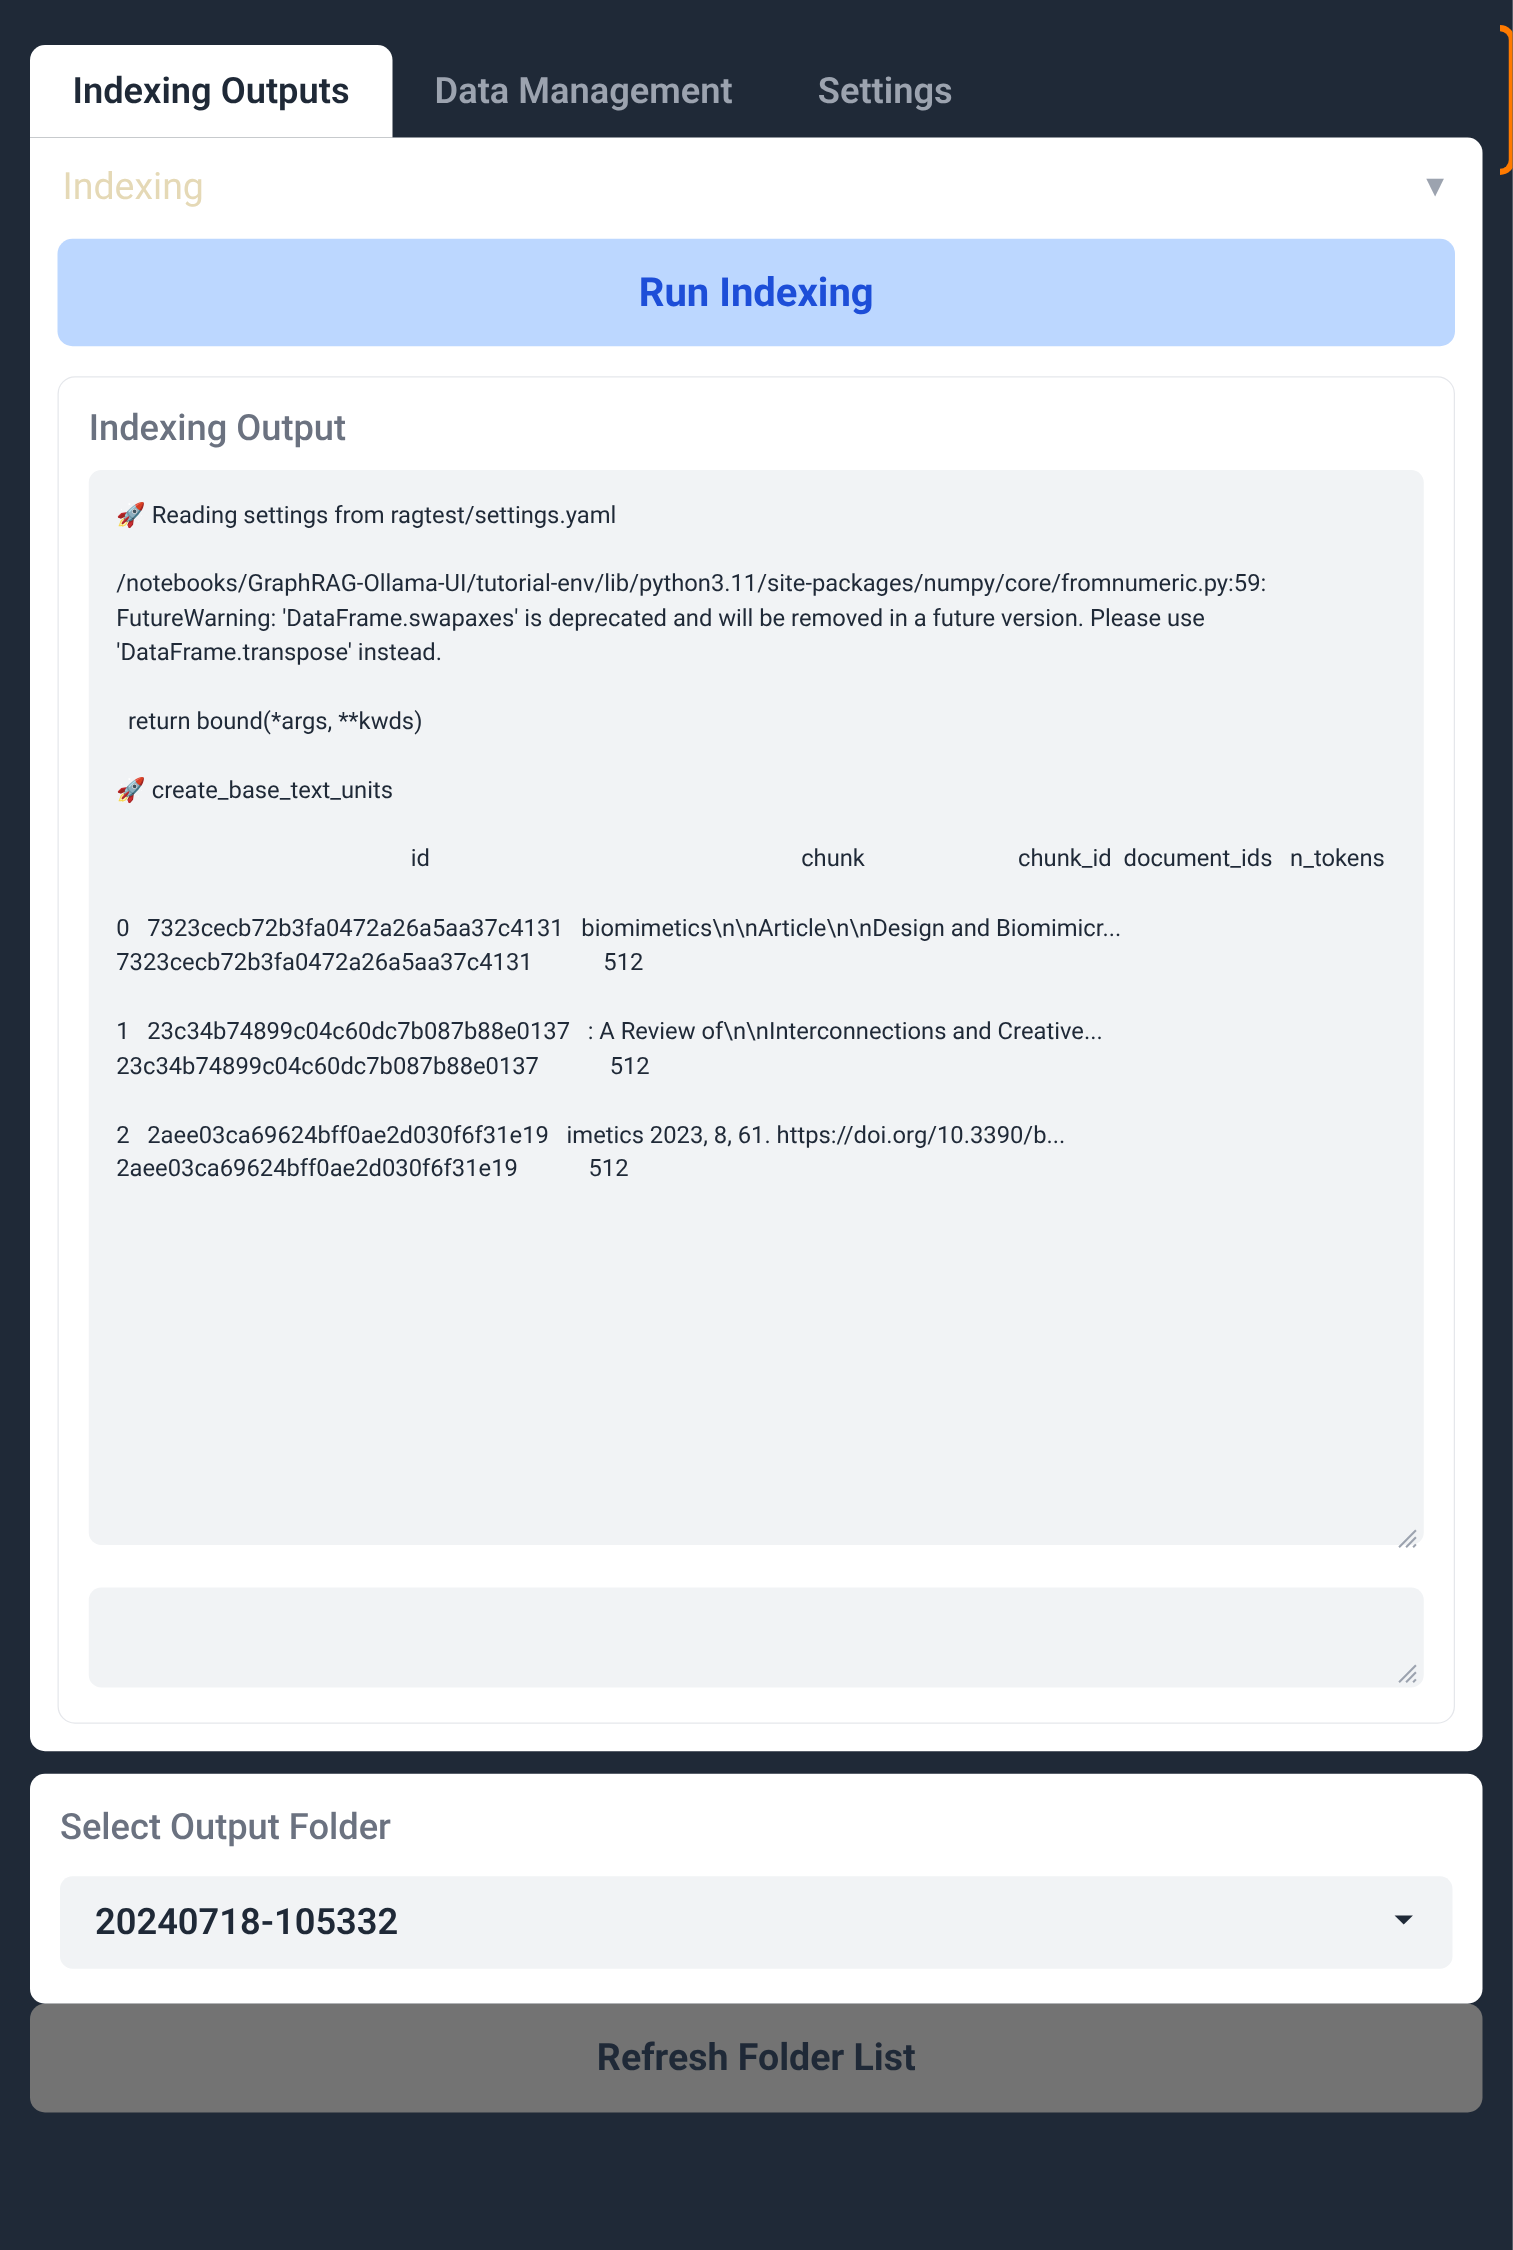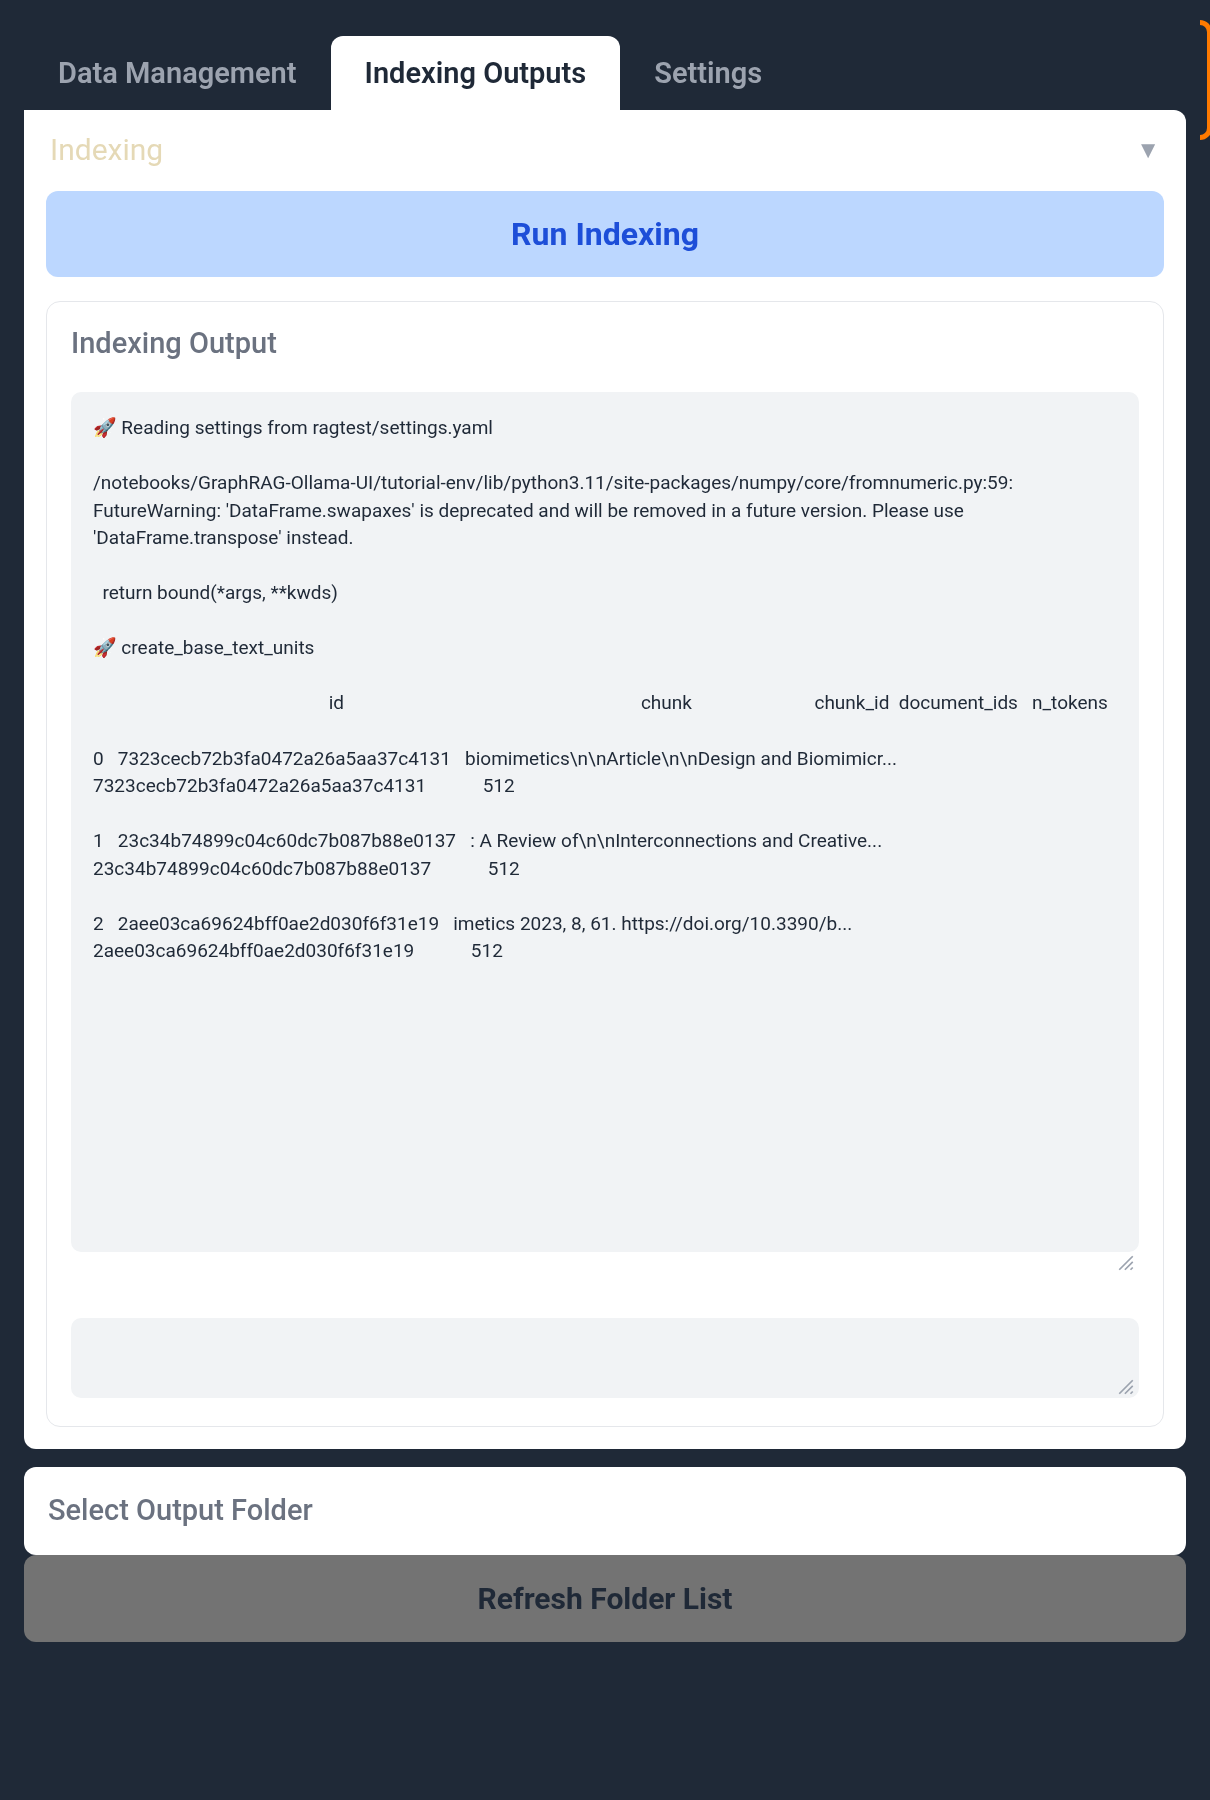--- a/index.html
+++ b/index.html
@@ -71,21 +71,21 @@
     border-radius: 12px;
     padding: 24px 2px;
     cursor: pointer;
   }
   .inner-card {
     border: 1.5px solid #e5e7eb;
     border-radius: 14px;
     padding: 24px 24px 28px 24px;
     display: flex;
     flex-direction: column;
-    gap: 32px;
+    gap: 16px;
   }
   .section-label {
     font-size: 29px;
     font-weight: 500;
     color: #6b7280;
   }
   .output-box {
     background: #f1f3f5;
     border-radius: 10px;
     padding: 22px 22px 14px 22px;
@@ -167,22 +167,22 @@
   }
 </style>
 </head>
 <body>
 
 <div class="orange-arc"></div>
 
 <div class="app-wrap">
 
   <div class="tabs">
+    <div class="tab active">Indexing Outputs</div>
     <div class="tab">Data Management</div>
-    <div class="tab active">Indexing Outputs</div>
     <div class="tab">Settings</div>
   </div>
 
   <div class="card">
 
     <div class="accordion-header">
       <span class="accordion-title">Indexing</span>
       <span class="accordion-chevron">▼</span>
     </div>
 
@@ -219,17 +219,25 @@
               <path d="M14 2 L2 14 M14 7 L7 14 M14 12 L12 14" stroke="#9ca3af" stroke-width="1.5" fill="none"></path>
             </svg>
         </div>
       </div>
     </div>
 
   </div>
 
   <div class="card2">
     <div class="section-label">Select Output Folder</div>
+    <div class="select-wrap">
+      <span class="select-value">20240718-105332</span>
+      <span class="select-caret">
+        <svg viewBox="0 0 24 24">
+            <path d="M4 8 L12 16 L20 8 Z" fill="#1f2937"></path>
+          </svg>
+      </span>
+    </div>
   </div>
 
   <div class="refresh-btn">Refresh Folder List</div>
 
 </div>
 
 </body></html>

